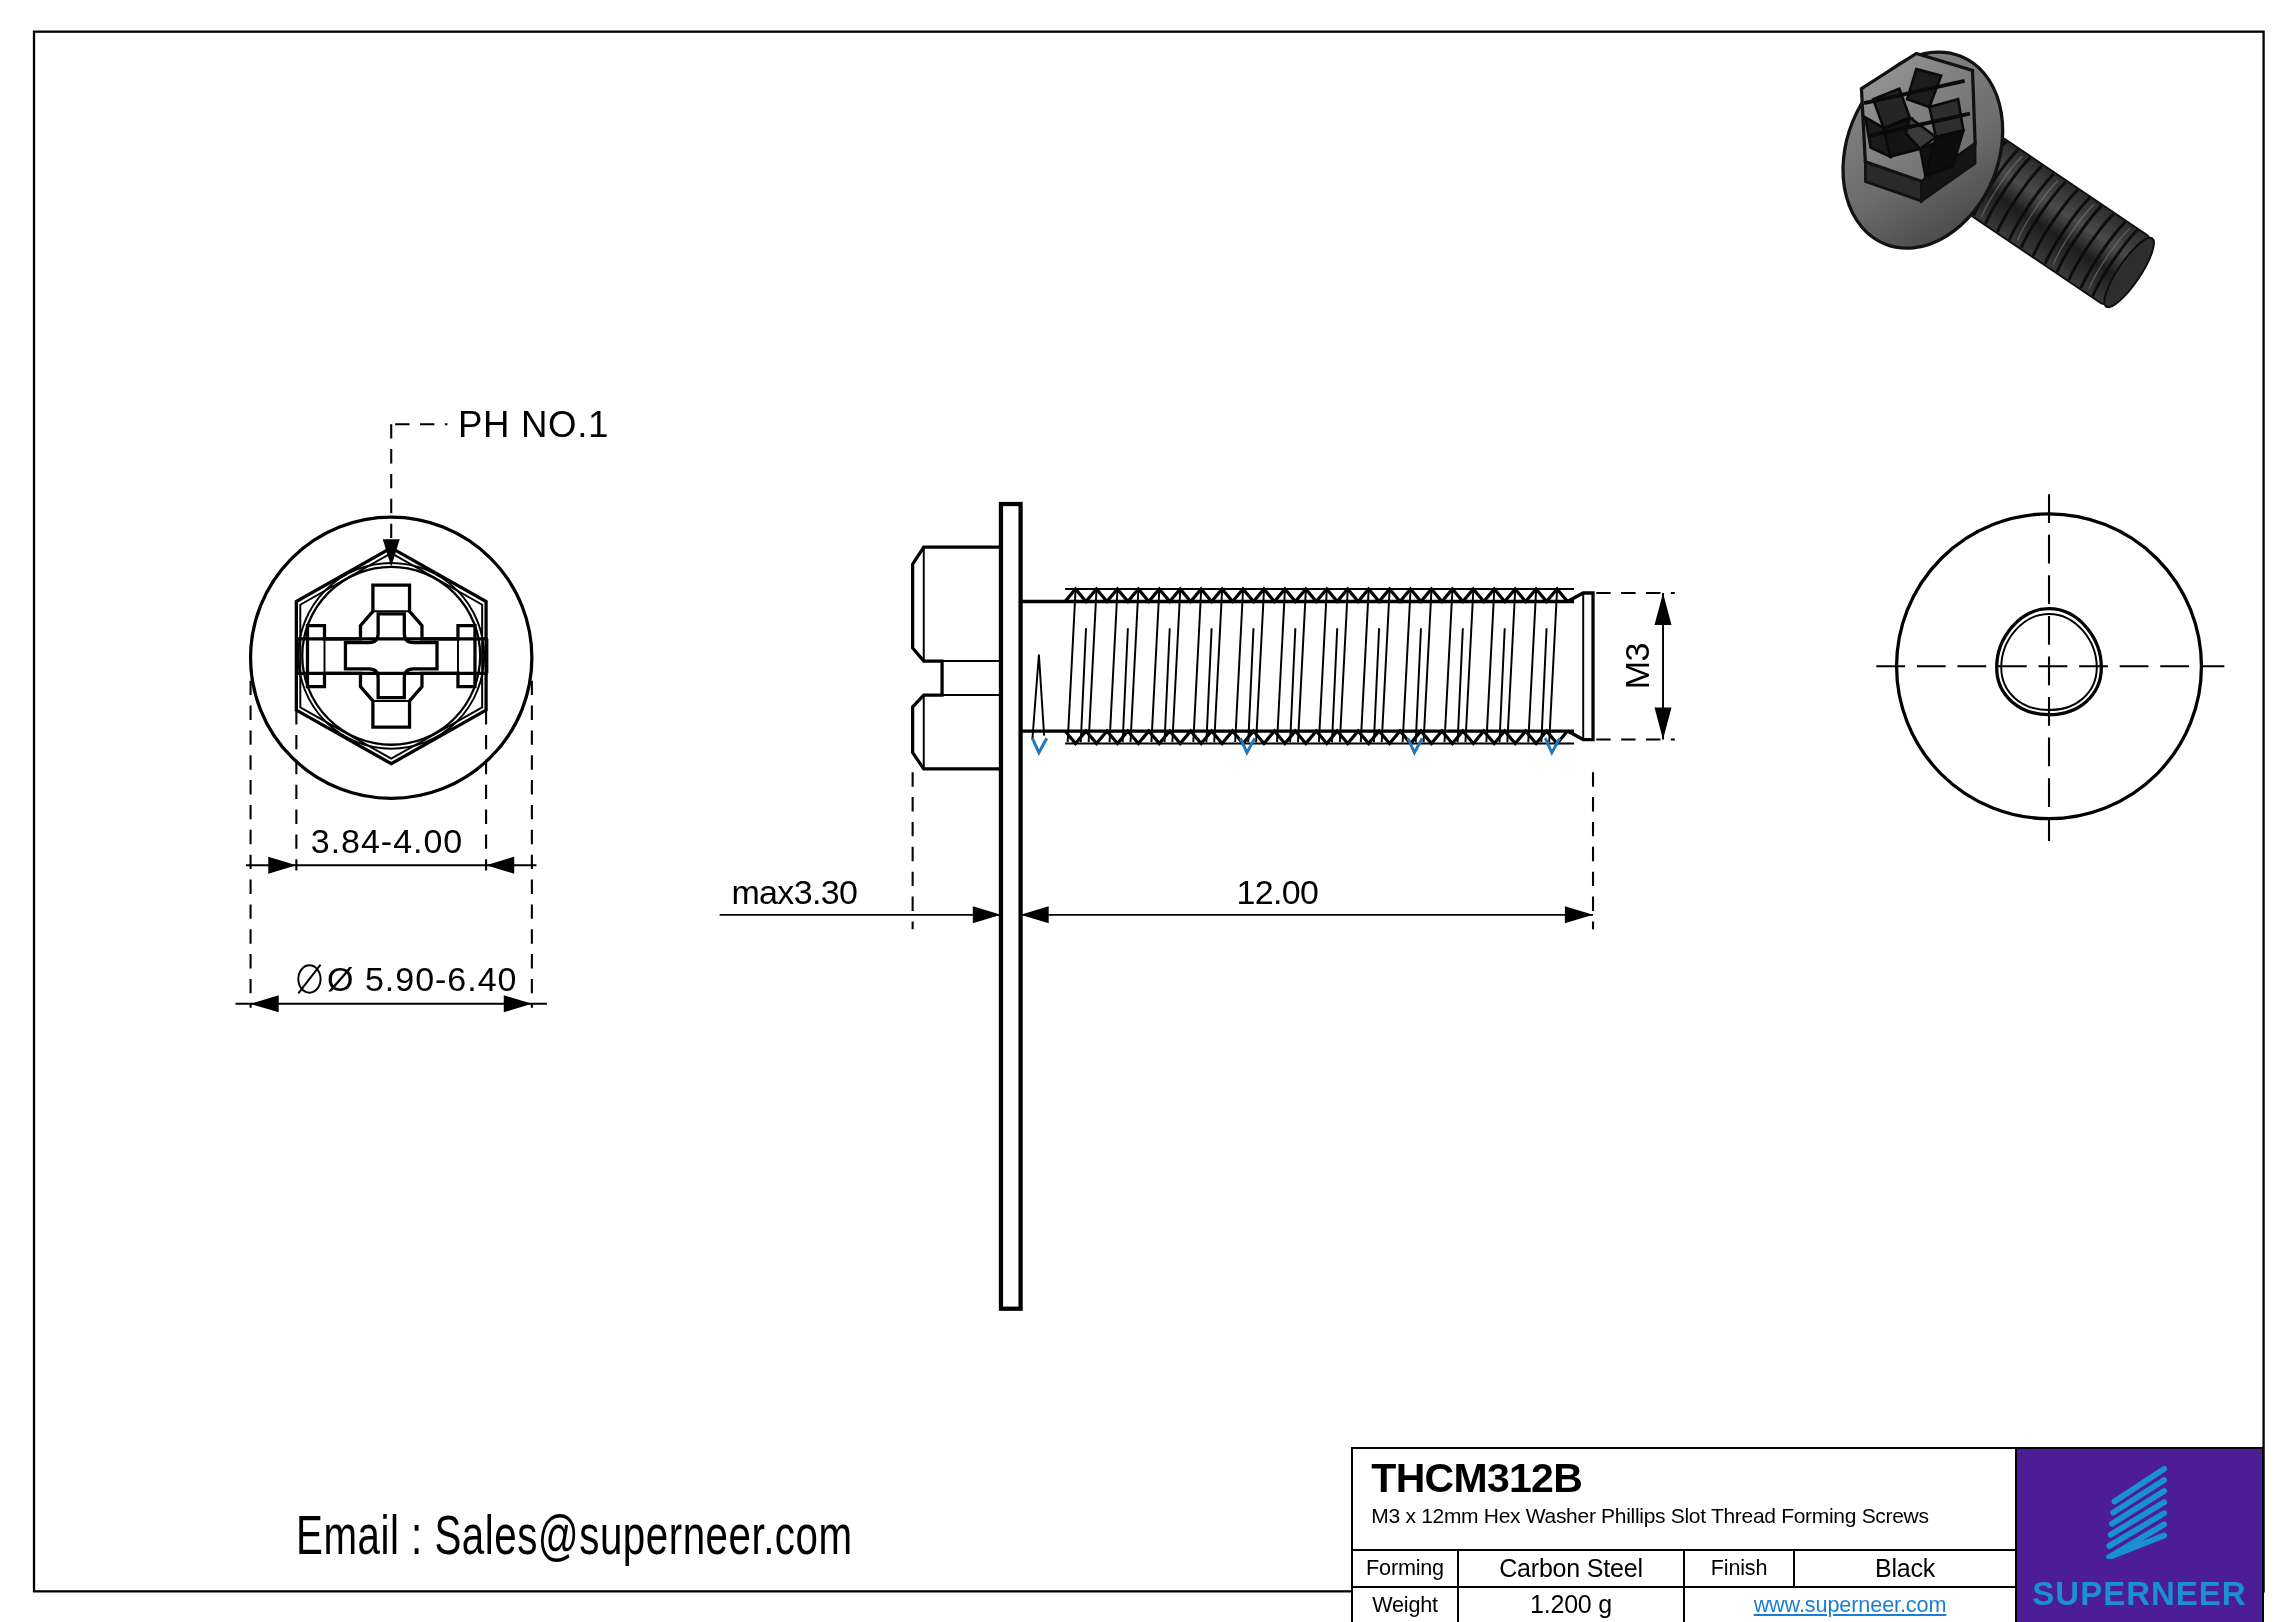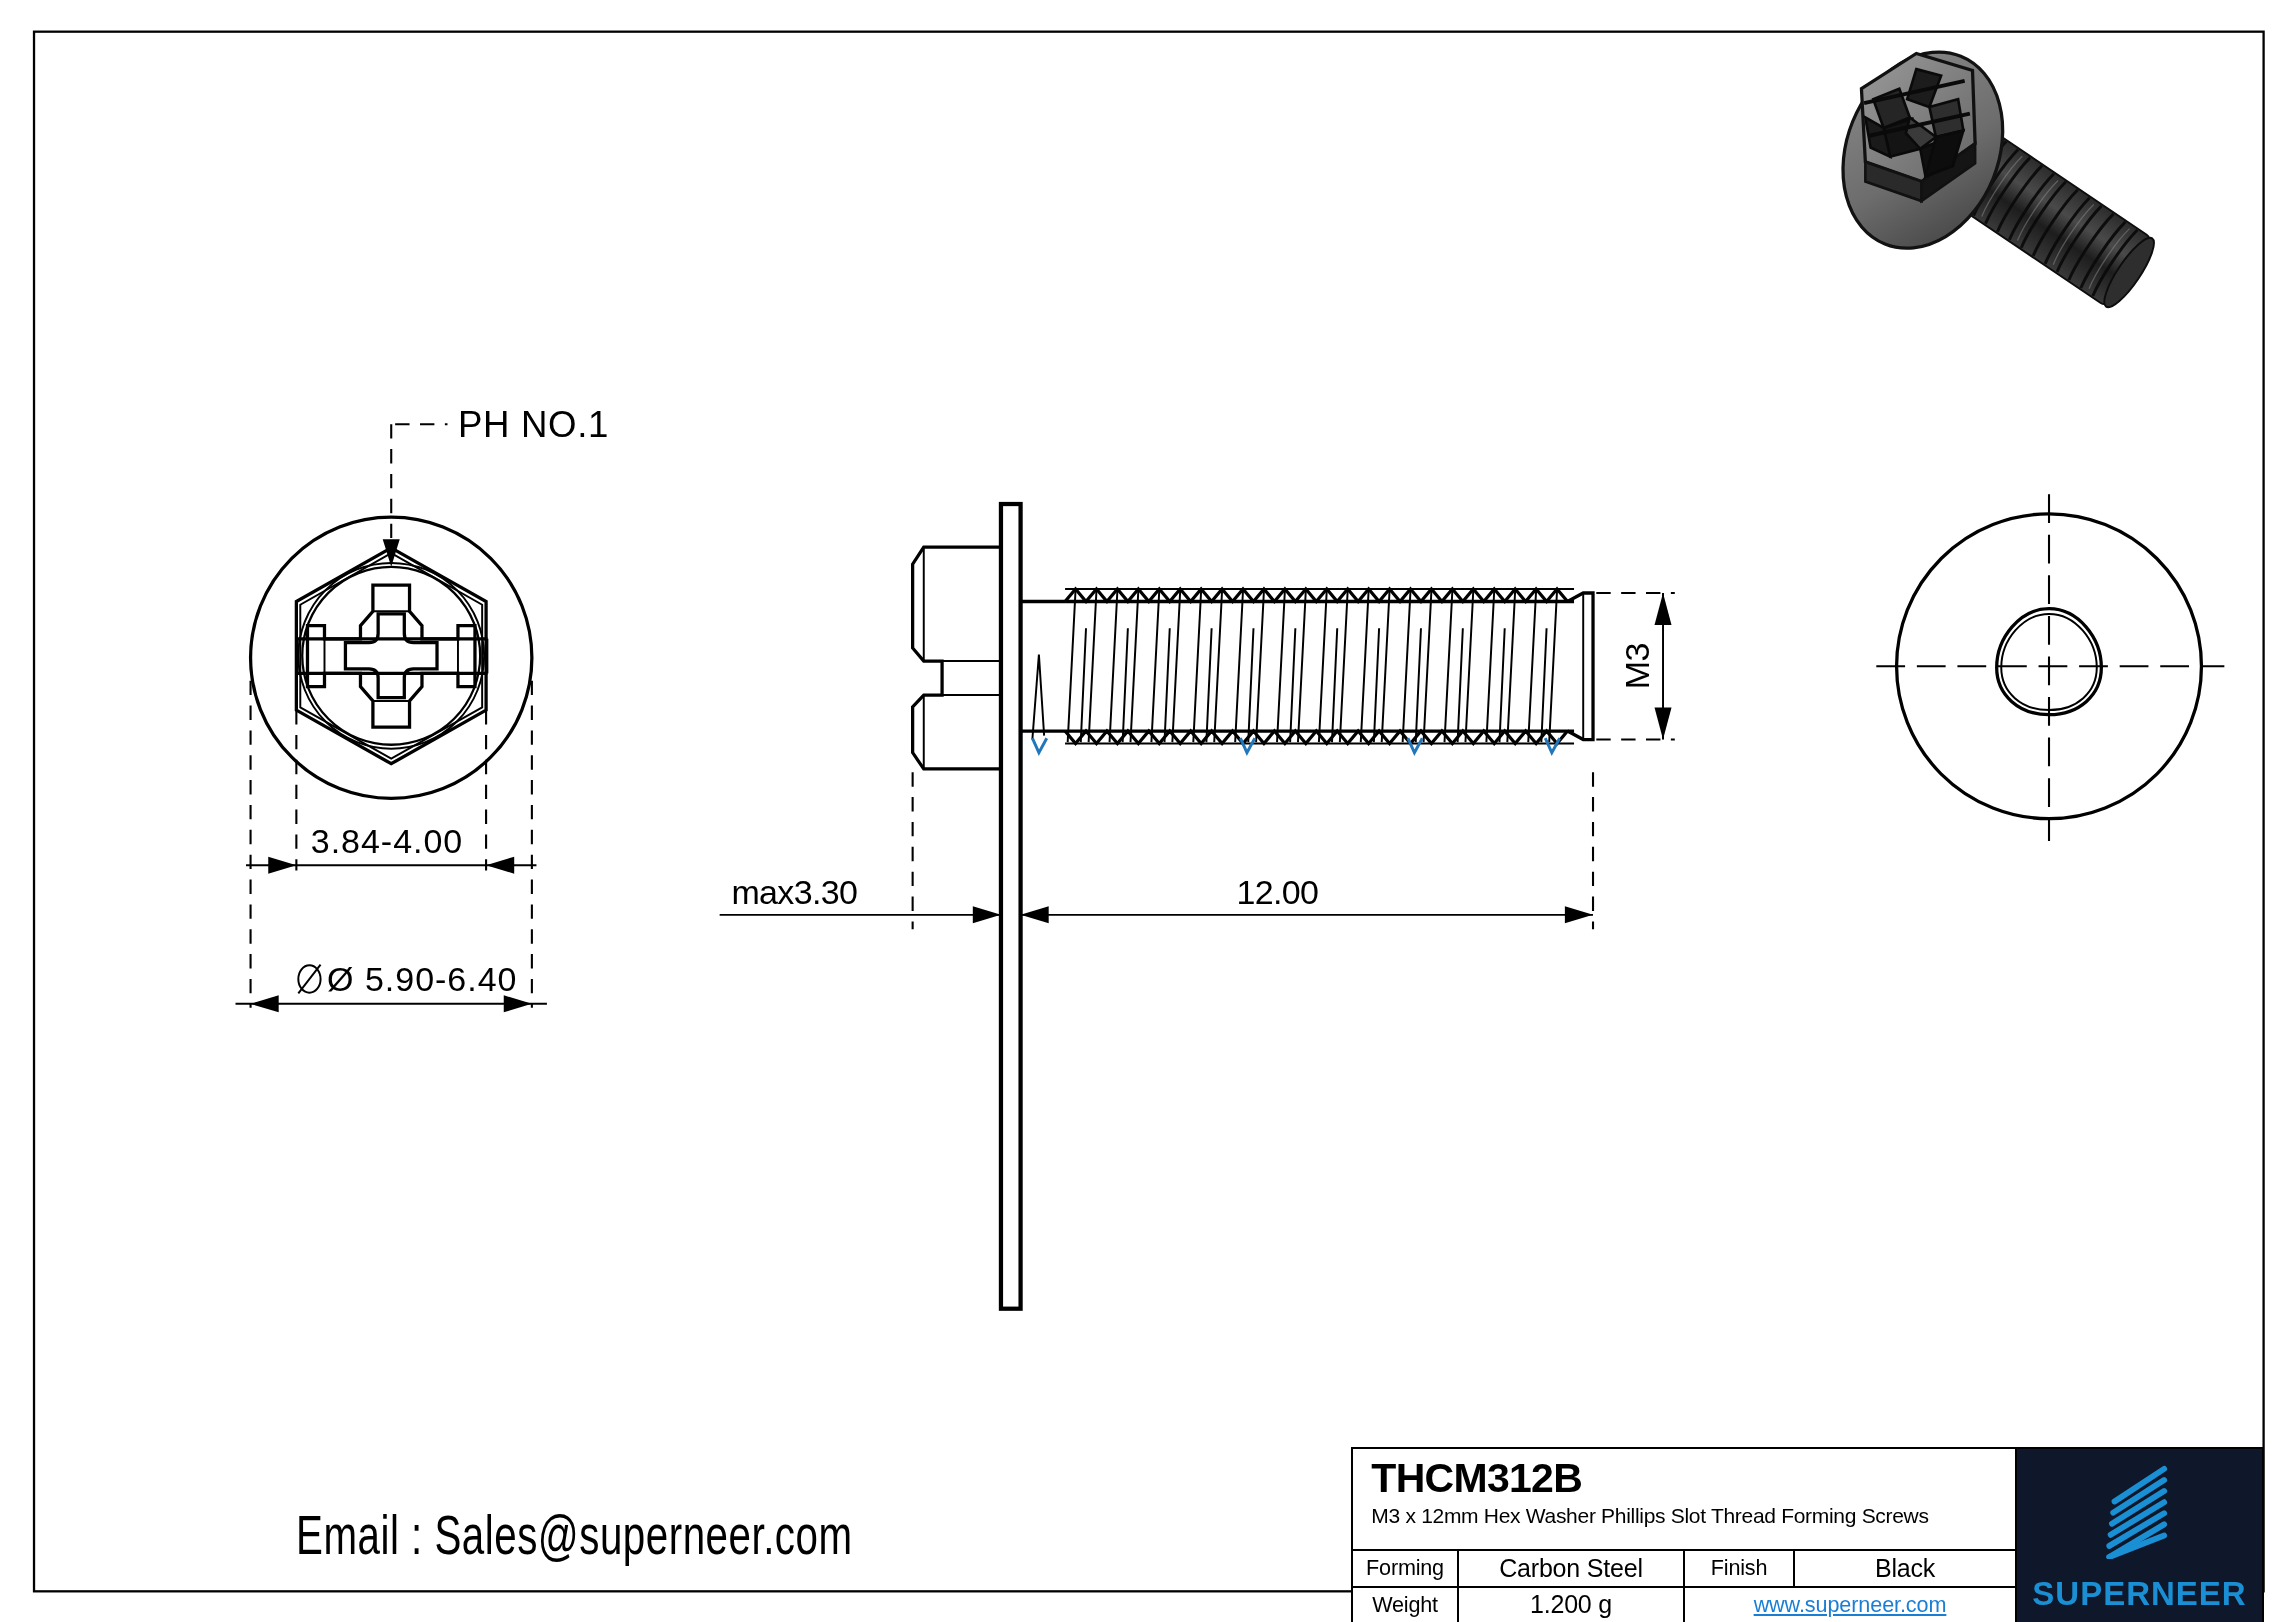--- a/index.html
+++ b/index.html
@@ -123,21 +123,21 @@
   .w-mat { flex: 0 0 226px; }
   .w-fin { flex: 0 0 110px; }
   .w-blk { flex: 1 1 auto; }
   .w-wt  { flex: 0 0 226px; }
   .w-url { flex: 1 1 auto; }
   .urltxt { font-size: 21.6px; color: #1a7fd4; letter-spacing: -0.1px; text-decoration: underline; }
   
   #tb-logo {
     flex: 1 1 auto;
     position: relative;
-    background: #0f172a;
+    background: #4c1d95;
   }
   #logo-mark {
     position: absolute;
     left: 50%;
     top: 11.8px;
     transform: translateX(-50%);
     width: 77px;
     height: 98px;
   }
   #logo-word {

